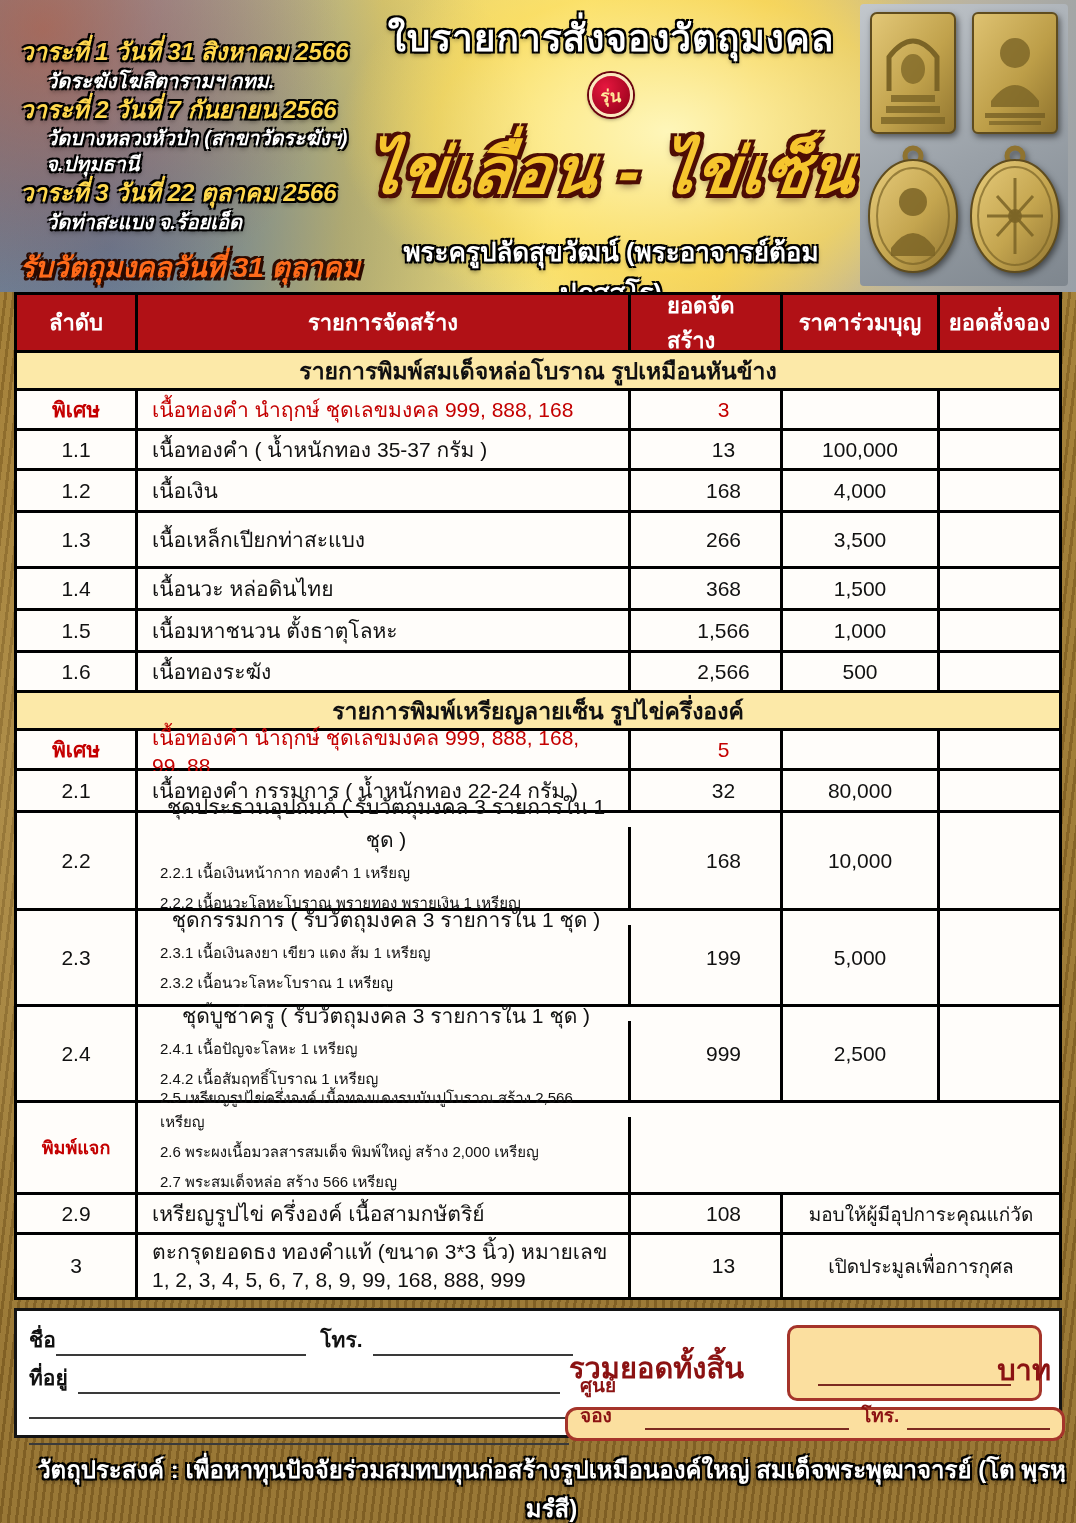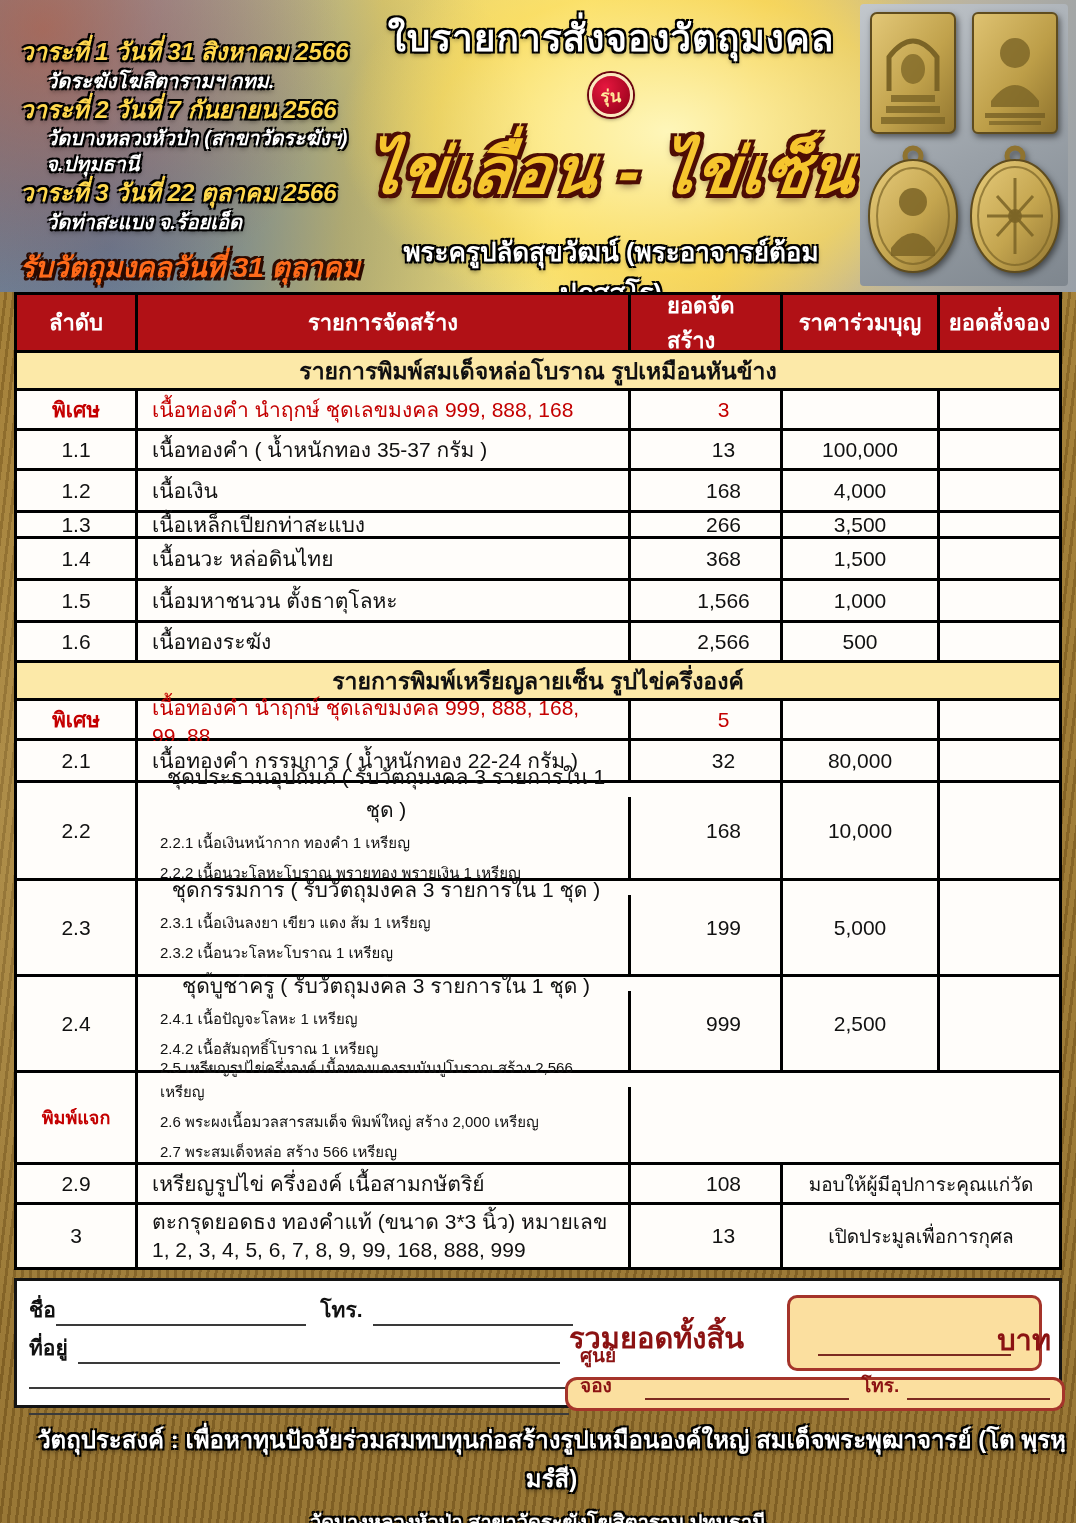--- a/index.html
+++ b/index.html
@@ -217,21 +217,21 @@
     </div>
 
     <div class="t-row" style="height:42px">
       <div class="c c1">1.2</div>
       <div class="c c2">เนื้อเงิน</div>
       <div class="c c3 numcell">168</div>
       <div class="c c4 numcell">4,000</div>
       <div class="c c5"></div>
     </div>
 
-    <div class="t-row" style="height:26px">
+    <div class="t-row" style="height:56px">
       <div class="c c1">1.3</div>
       <div class="c c2">เนื้อเหล็กเปียกท่าสะแบง</div>
       <div class="c c3 numcell">266</div>
       <div class="c c4 numcell">3,500</div>
       <div class="c c5"></div>
     </div>
 
     <div class="t-row" style="height:42px">
       <div class="c c1">1.4</div>
       <div class="c c2">เนื้อนวะ หล่อดินไทย</div>

